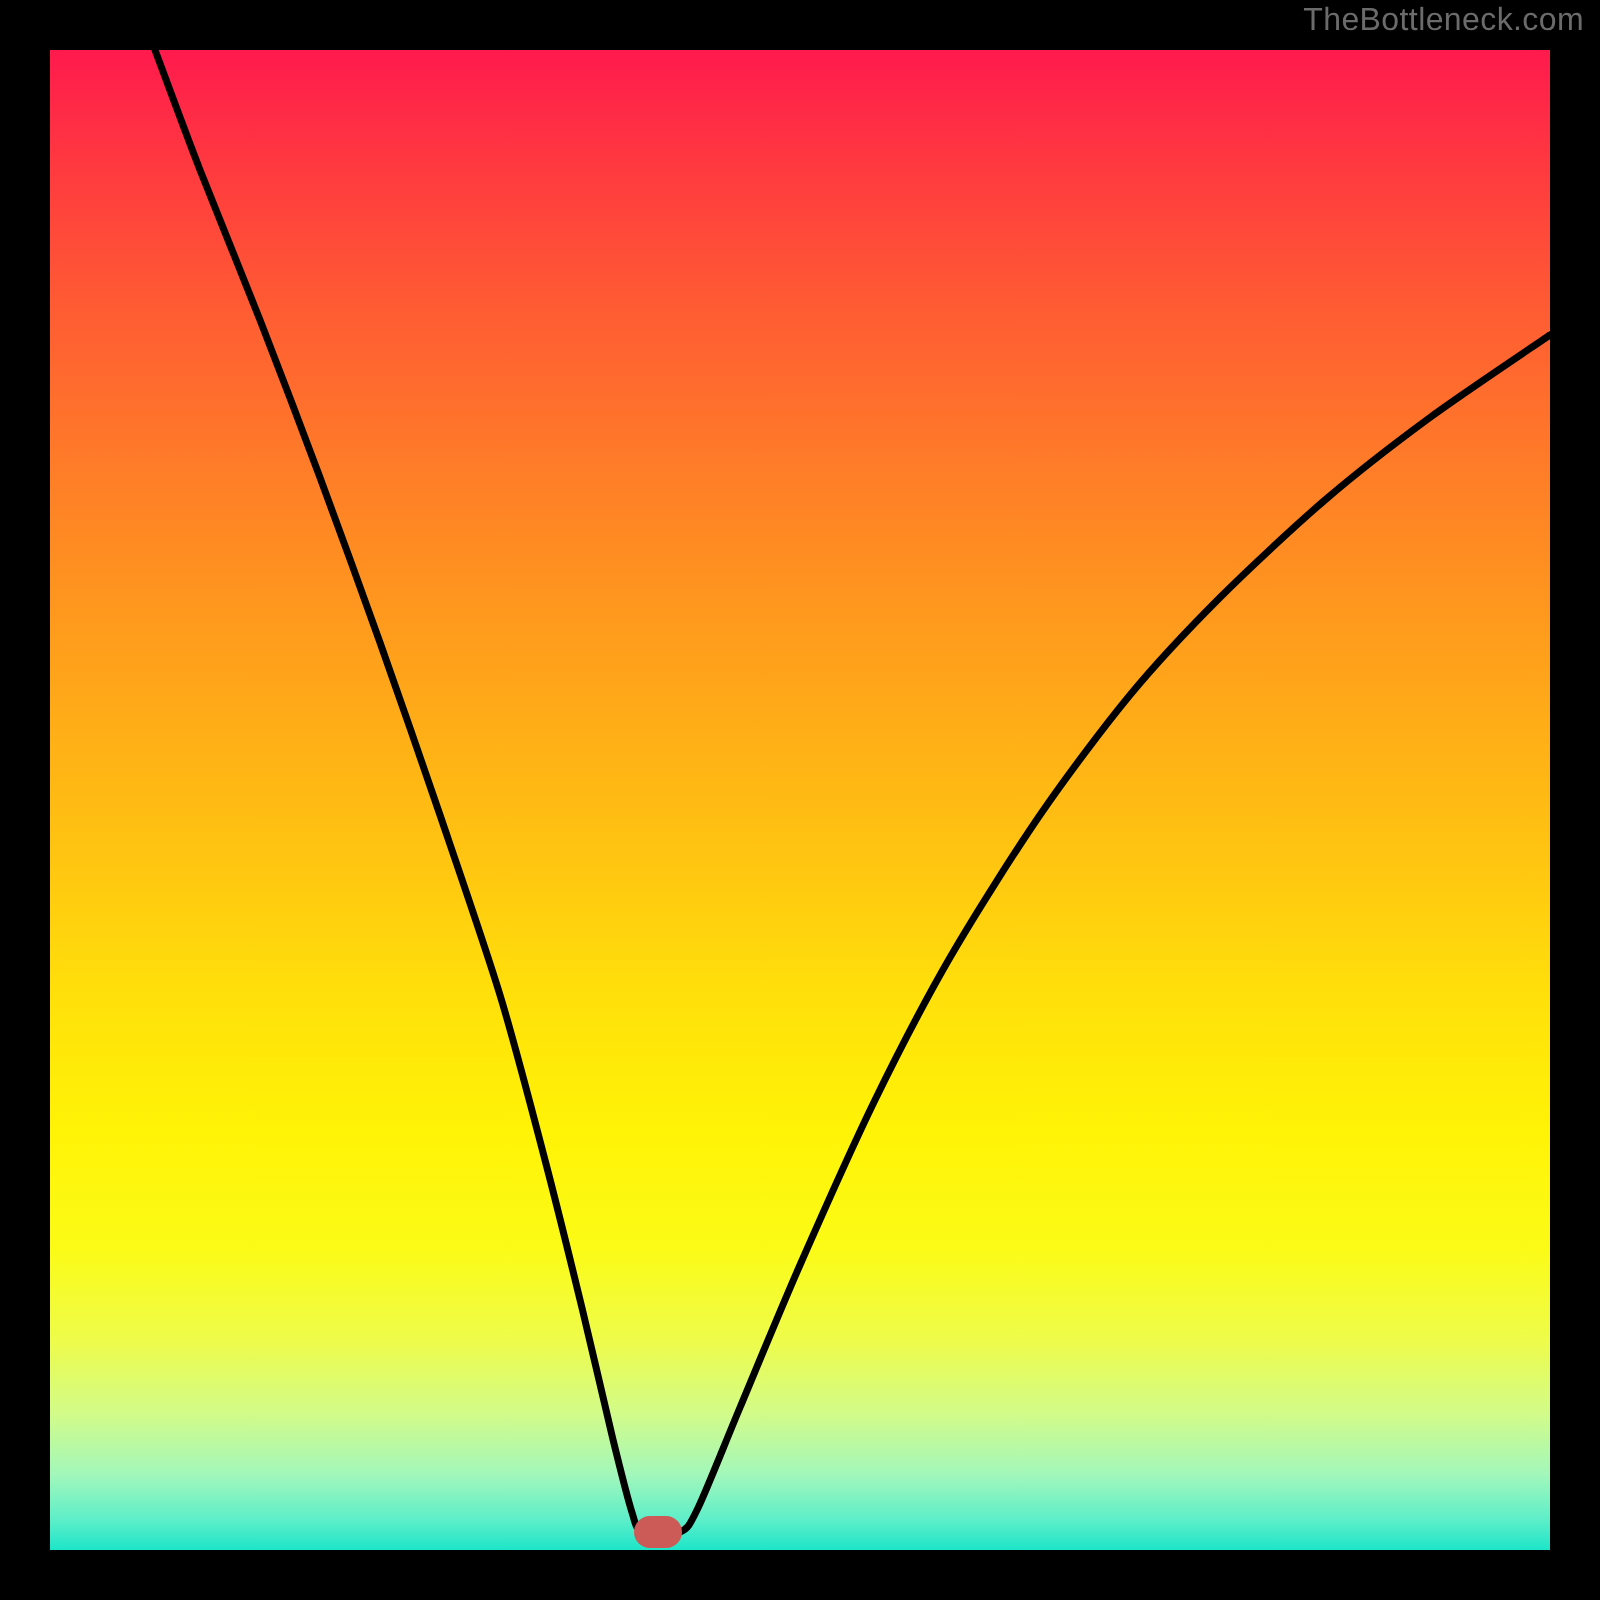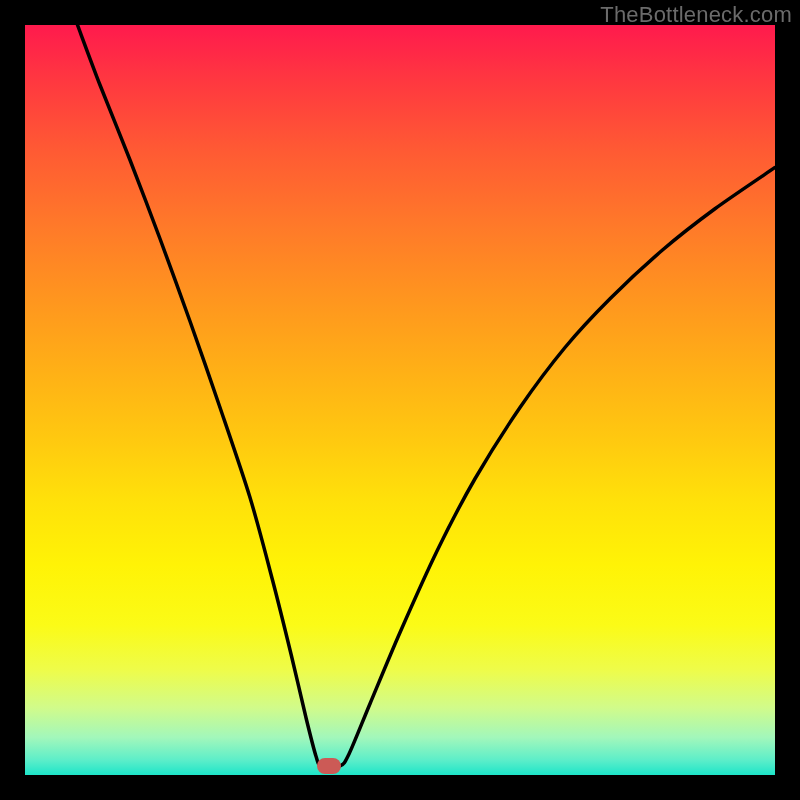--- a/index.html
+++ b/index.html
@@ -53,21 +53,21 @@
     height: 16px;
     border-radius: 8px;
     background: #cc5a56;
     transform: translate(-50%, -50%);
   }
   .watermark {
     position: absolute;
     top: 2px;
     right: 8px;
     color: #6b6b6b;
-    font-size: 22px;
+    font-size: 16px;
     font-weight: 500;
     letter-spacing: 0.2px;
     user-select: none;
   }
 </style>
 </head>
 <body>
 
 <div class="watermark">TheBottleneck.com</div>
 

